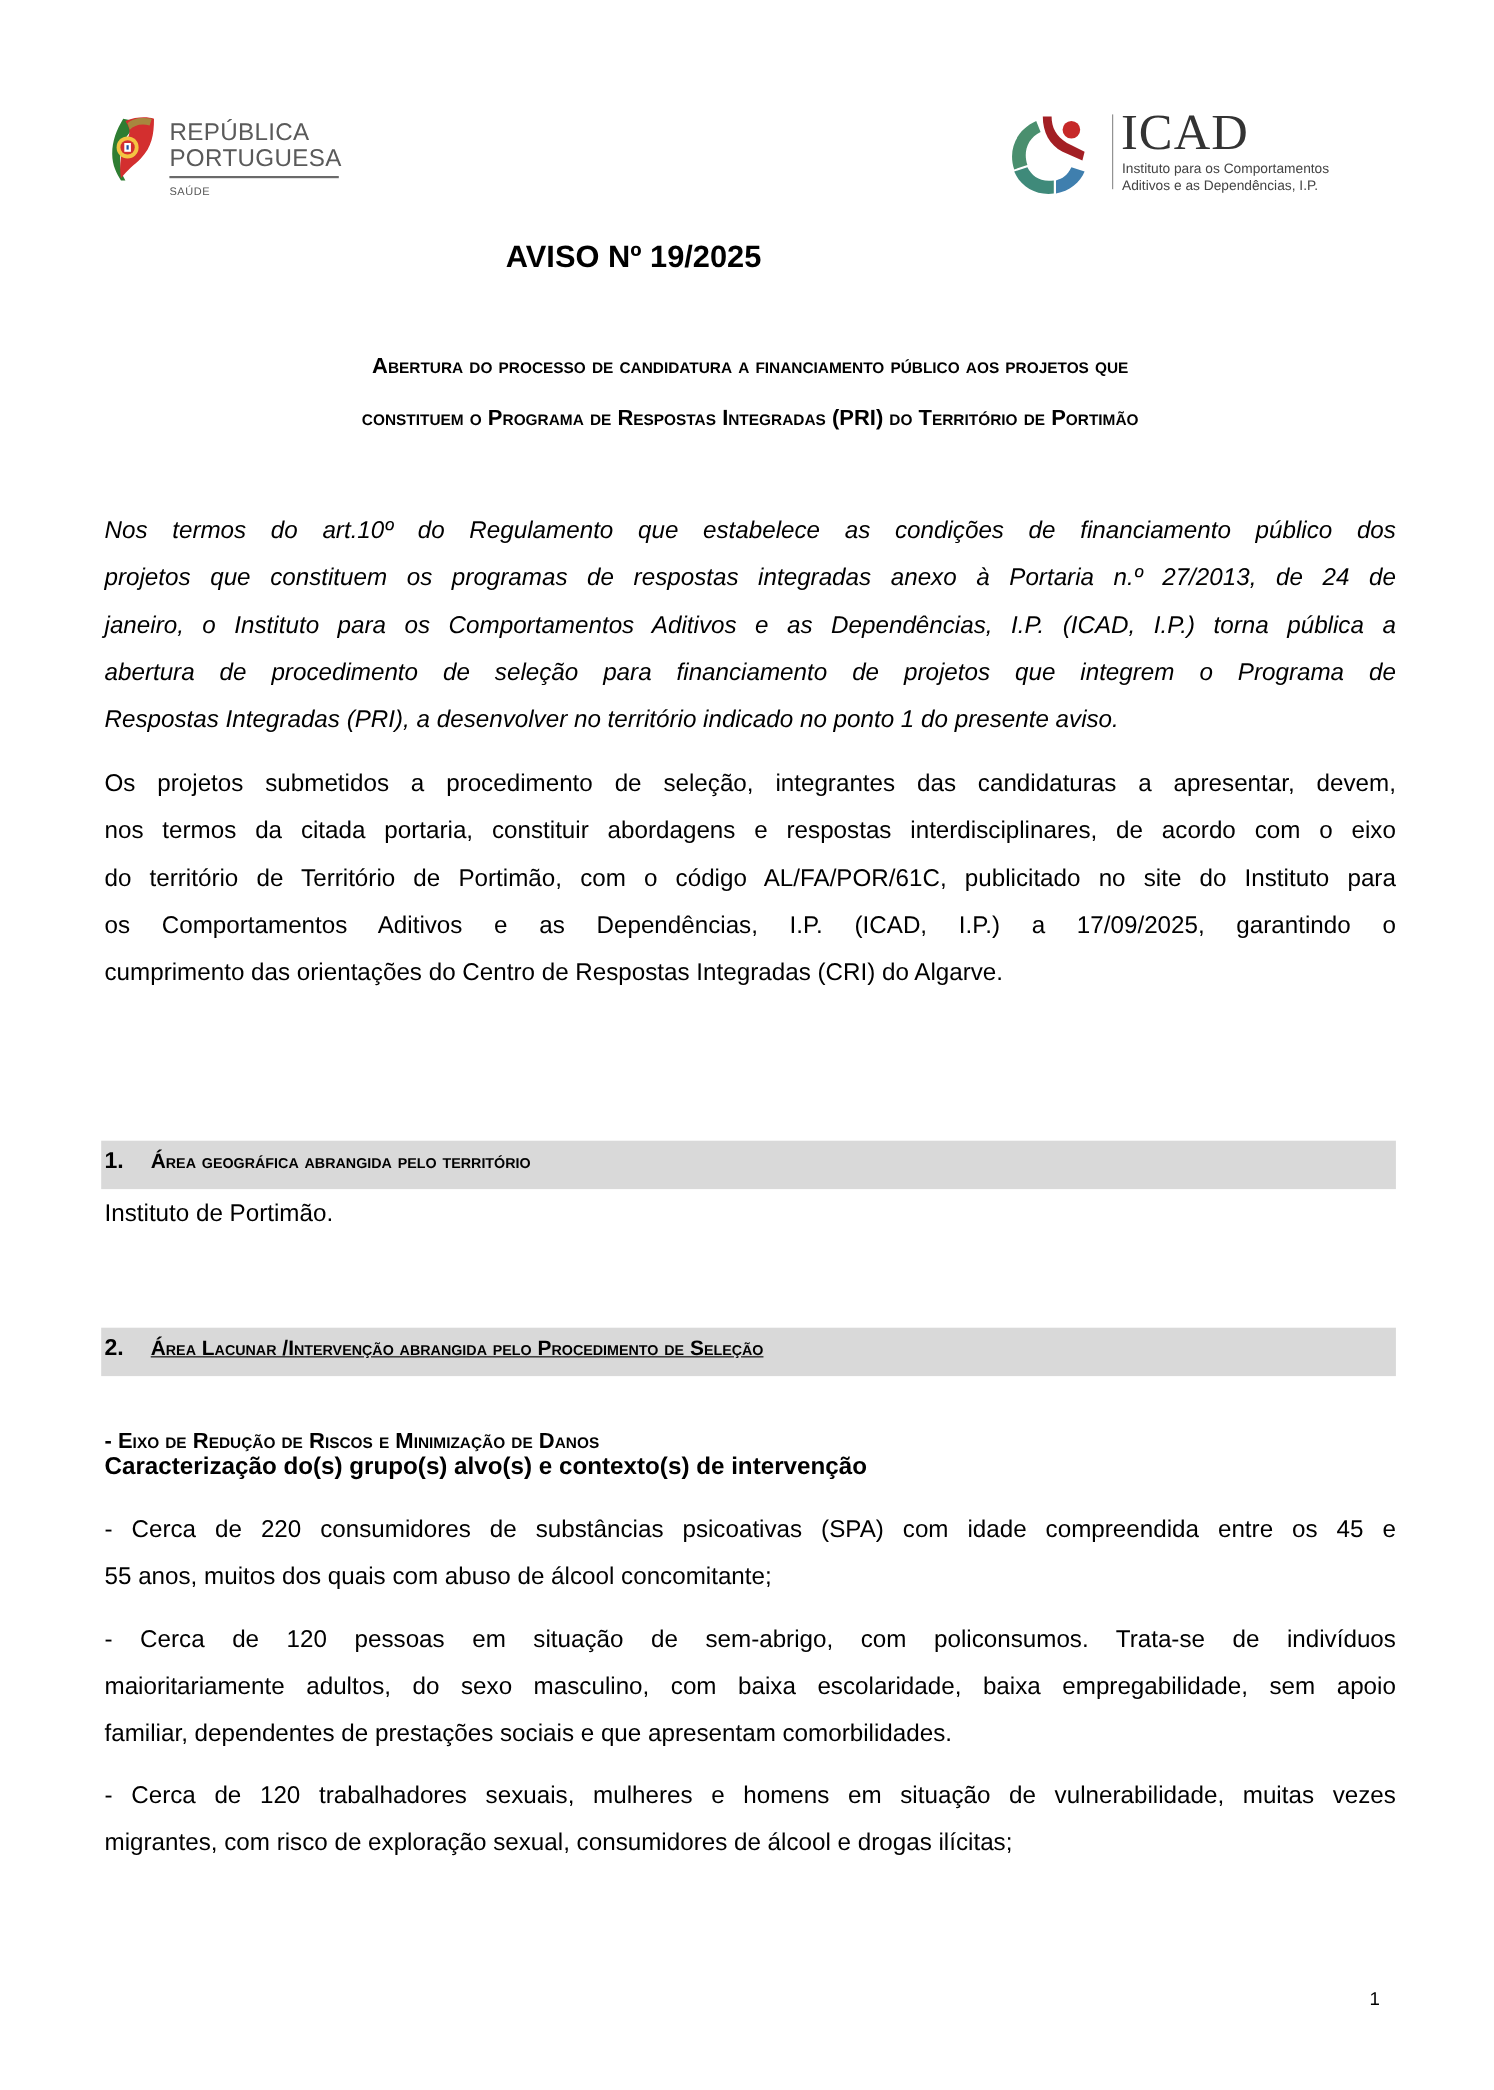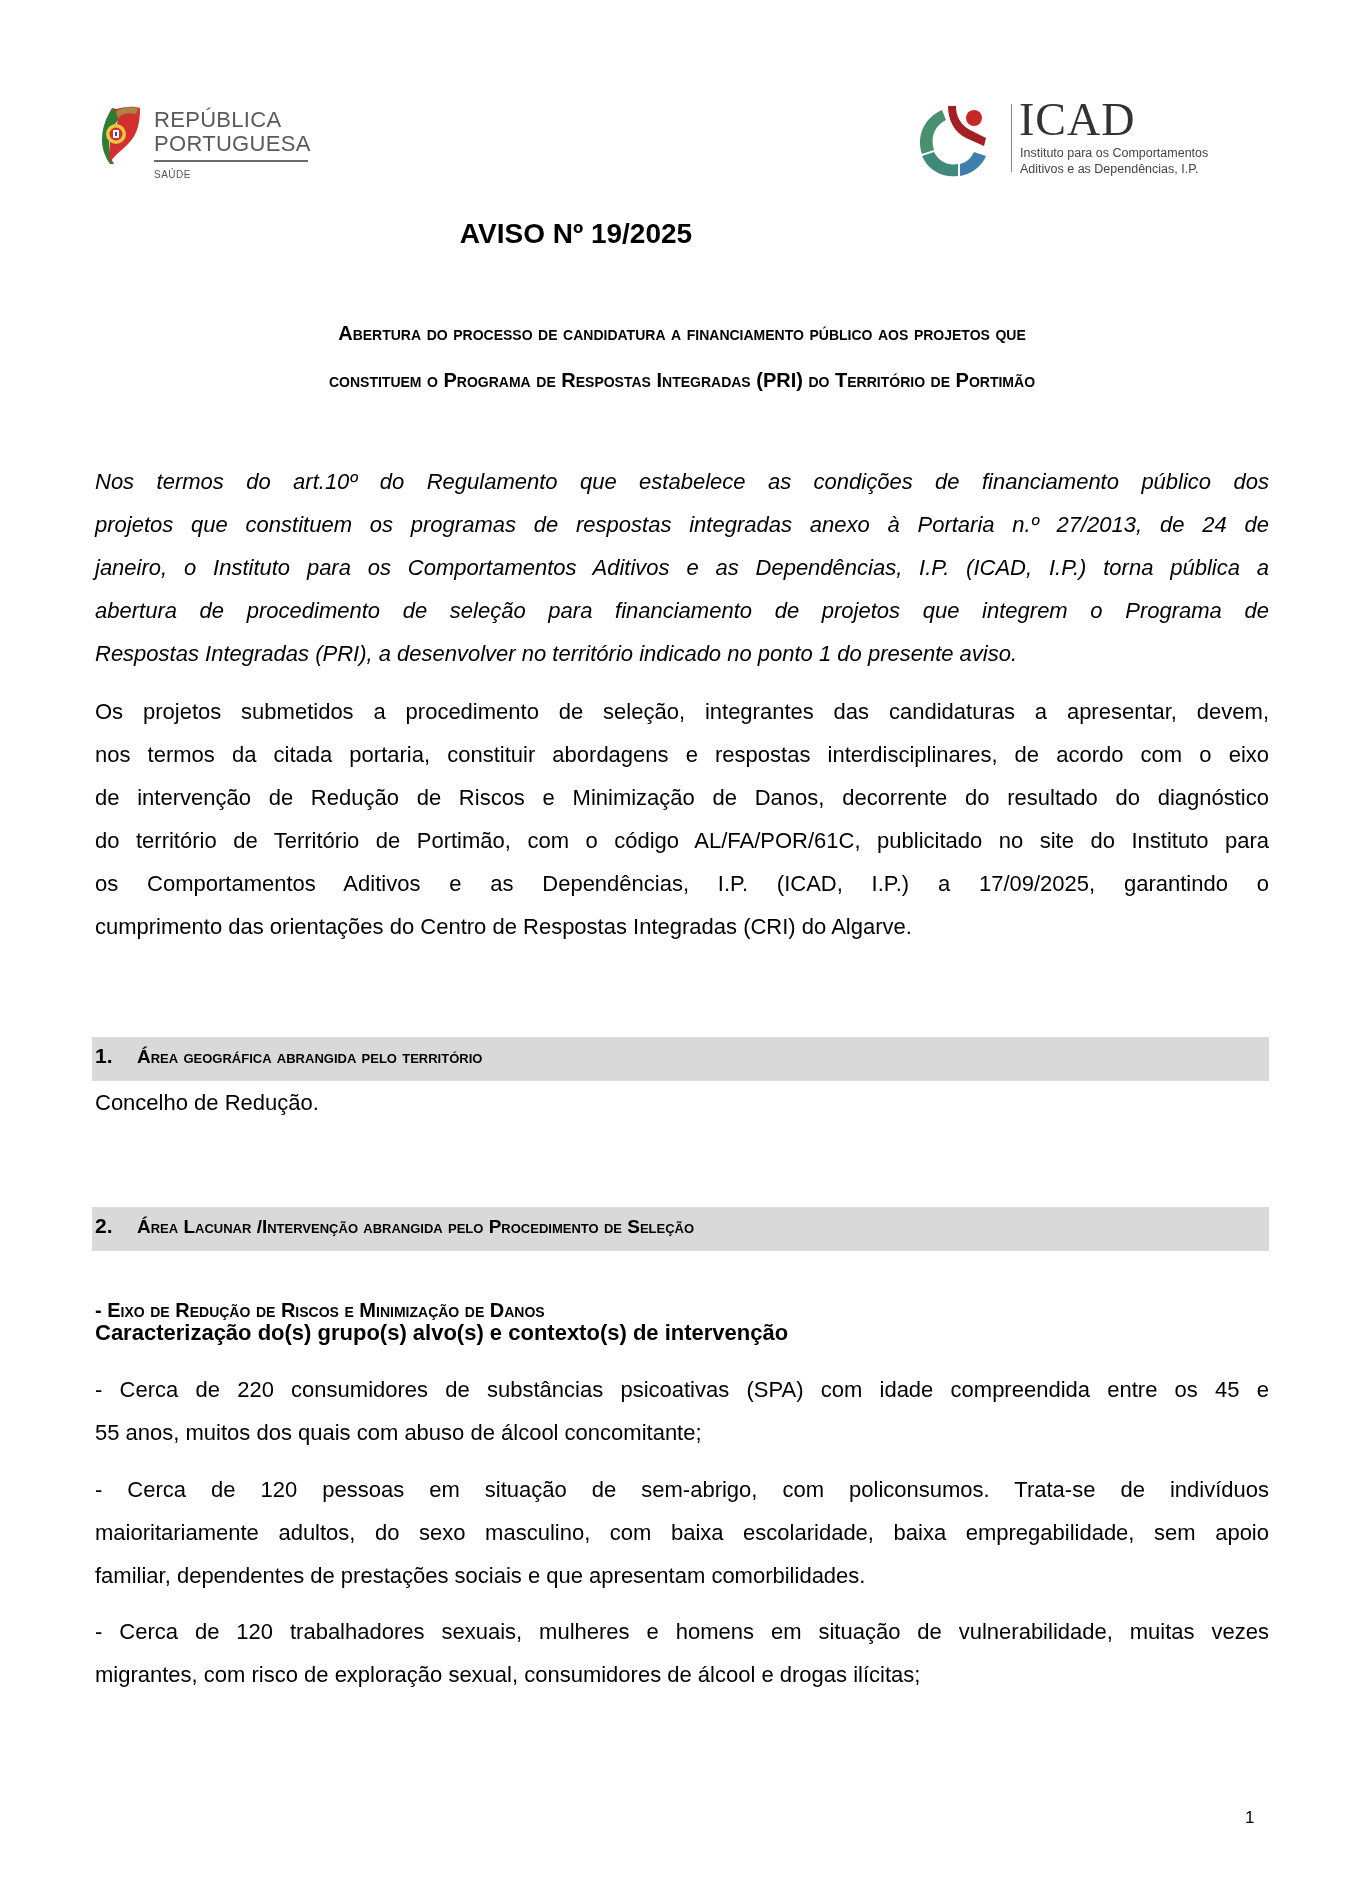--- a/index.html
+++ b/index.html
@@ -87,34 +87,33 @@
     <span class="ln">Nos termos do art.10º do Regulamento que estabelece as condições de financiamento público dos</span>
     <span class="ln">projetos que constituem os programas de respostas integradas anexo à Portaria n.º 27/2013, de 24 de</span>
     <span class="ln">janeiro, o Instituto para os Comportamentos Aditivos e as Dependências, I.P. (ICAD, I.P.) torna pública a</span>
     <span class="ln">abertura de procedimento de seleção para financiamento de projetos que integrem o Programa de</span>
     <span class="ln last">Respostas Integradas (PRI), a desenvolver no território indicado no ponto 1 do presente aviso.</span>
   </div>
 
   <div class="para" style="top:690px;">
     <span class="ln">Os projetos submetidos a procedimento de seleção, integrantes das candidaturas a apresentar, devem,</span>
     <span class="ln">nos termos da citada portaria, constituir abordagens e respostas interdisciplinares, de acordo com o eixo</span>
-    <span class="ln">de intervenção de Redução de Riscos e Minimização de Danos, decorrente do resultado do diagnóstico</span>
     <span class="ln">do território de Território de Portimão, com o código AL/FA/POR/61C, publicitado no site do Instituto para</span>
     <span class="ln">os Comportamentos Aditivos e as Dependências, I.P. (ICAD, I.P.) a 17/09/2025, garantindo o</span>
     <span class="ln last">cumprimento das orientações do Centro de Respostas Integradas (CRI) do Algarve.</span>
   </div>
 
   <div class="section-bar" style="top:1037px;"></div>
   <div class="section-text" style="top:1044px;">
     <span class="num">1.</span><span>Área geográfica abrangida pelo território</span>
   </div>
-  <div class="plain" style="top:1090px;">Concelho de Redução.</div>
+  <div class="plain" style="top:1090px;">Instituto de Portimão.</div>
 
   <div class="section-bar" style="top:1207px;"></div>
-  <div class="section-text" style="top:1214px;">
+  <div class="section-text" style="top:1214px;text-decoration:underline;">
     <span class="num">2.</span><span>Área Lacunar /Intervenção abrangida pelo Procedimento de Seleção</span>
   </div>
   <div class="sub-heading" style="top:1265px;">- Eixo de Redução de Riscos e Minimização de Danos</div>
   <div class="bold-heading" style="top:1320px;">Caracterização do(s) grupo(s) alvo(s) e contexto(s) de intervenção</div>
 
   <div class="para" style="top:1368px;">
     <span class="ln">- Cerca de 220 consumidores de substâncias psicoativas (SPA) com idade compreendida entre os 45 e</span>
     <span class="ln last">55 anos, muitos dos quais com abuso de álcool concomitante;</span>
   </div>
 

